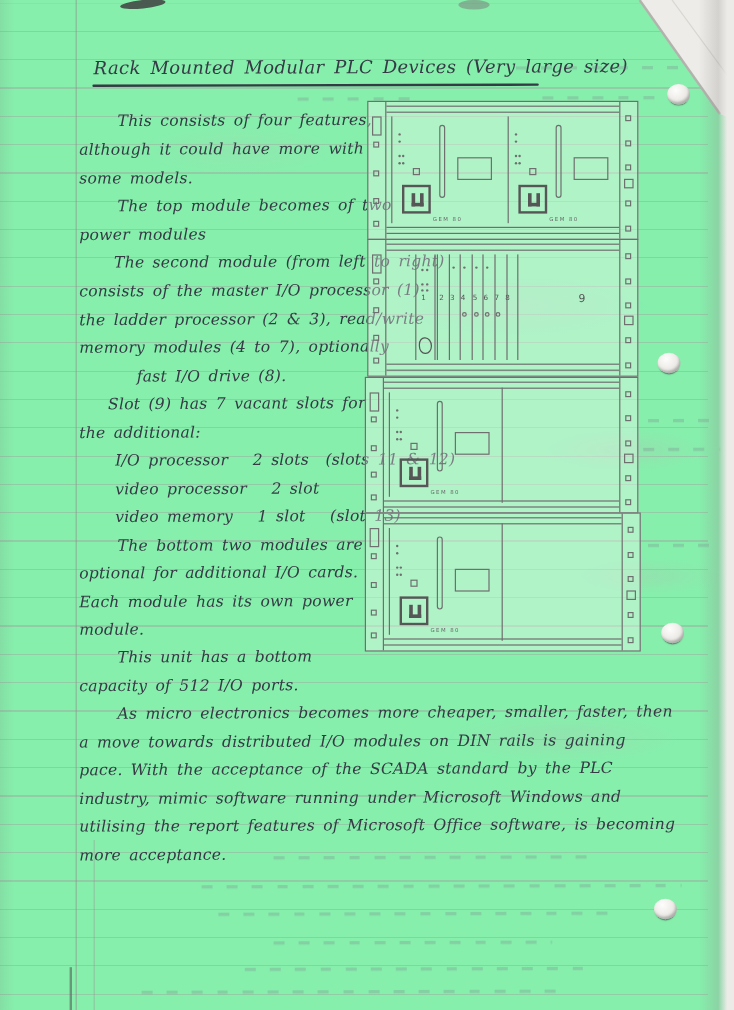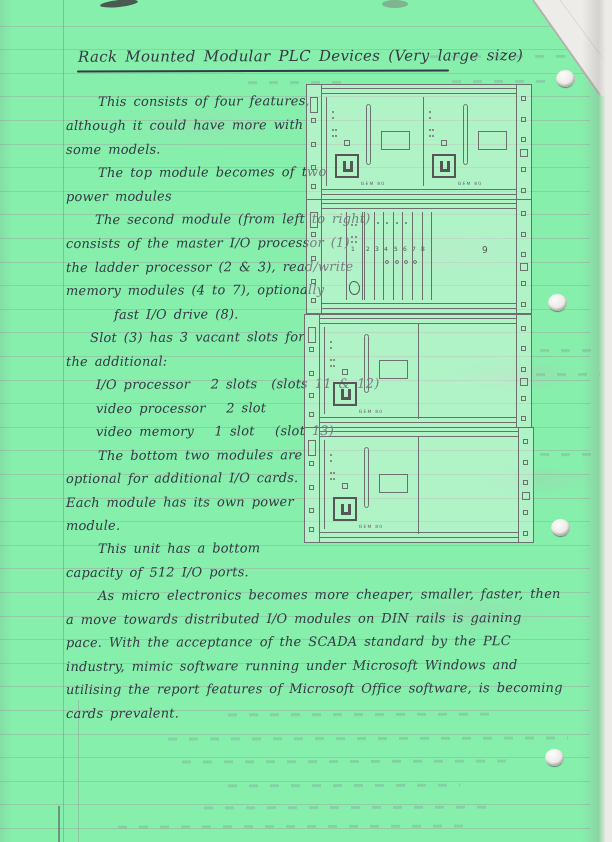--- a/index.html
+++ b/index.html
@@ -98,37 +98,37 @@
       <div class="hw" style="left: 98px; top: 94px;">This consists of four features,</div>
       <div class="hw" style="left: 66px; top: 118px;">although it could have more with</div>
       <div class="hw" style="left: 66px; top: 142px;">some models.</div>
       <div class="hw" style="left: 98px; top: 165px;">The top module becomes of two</div>
       <div class="hw" style="left: 66px; top: 189px;">power modules</div>
       <div class="hw" style="left: 95px; top: 212px;">The second module (from left to right)</div>
       <div class="hw" style="left: 66px; top: 236px;">consists of the master I/O processor (1)</div>
       <div class="hw" style="left: 66px; top: 260px;">the ladder processor (2 &amp; 3), read/write</div>
       <div class="hw" style="left: 66px; top: 283px;">memory modules (4 to 7), optionally</div>
       <div class="hw" style="left: 66px; top: 307px; margin-left: 48px;">fast I/O drive (8).</div>
-      <div class="hw" style="left: 90px; top: 330px;">Slot (3) has 3 vacant slots for</div>
+      <div class="hw" style="left: 90px; top: 330px;">Slot (9) has 7 vacant slots for</div>
       <div class="hw" style="left: 66px; top: 354px;">the additional:</div>
       <div class="hw" style="left: 96px; top: 377px;">I/O processor   2 slots  (slots 11 &amp; 12)</div>
       <div class="hw" style="left: 96px; top: 401px;">video processor   2 slot</div>
       <div class="hw" style="left: 96px; top: 424px;">video memory   1 slot   (slot 13)</div>
       <div class="hw" style="left: 98px; top: 448px;">The bottom two modules are</div>
       <div class="hw" style="left: 66px; top: 471px;">optional for additional I/O cards.</div>
       <div class="hw" style="left: 66px; top: 495px;">Each module has its own power</div>
       <div class="hw" style="left: 66px; top: 518px;">module.</div>
       <div class="hw" style="left: 98px; top: 541px;">This unit has a bottom</div>
       <div class="hw" style="left: 66px; top: 565px;">capacity of 512 I/O ports.</div>
       <div class="hw" style="left: 98px; top: 588px;">As micro electronics becomes more cheaper, smaller, faster, then</div>
       <div class="hw" style="left: 66px; top: 612px;">a move towards distributed I/O modules on DIN rails is gaining</div>
       <div class="hw" style="left: 66px; top: 635px;">pace. With the acceptance of the SCADA standard by the PLC</div>
       <div class="hw" style="left: 66px; top: 659px;">industry, mimic software running under Microsoft Windows and</div>
       <div class="hw" style="left: 66px; top: 682px;">utilising the report features of Microsoft Office software, is becoming</div>
-      <div class="hw" style="left: 66px; top: 706px;">cards prevalent.</div>
+      <div class="hw" style="left: 66px; top: 706px;">more acceptance.</div>
     </div>
   <div id="diagram-layer">
       <div class="rack" style="left: 306px; top: 84px; width: 224px; height: 114px;">
         <div class="rail l">
           <div class="latch"></div>
           <div class="hole" style="top: 33px;"></div>
           <div class="hole" style="top: 57px;"></div>
           <div class="hole" style="top: 80px;"></div>
           <div class="hole" style="top: 99px;"></div>
         </div>

